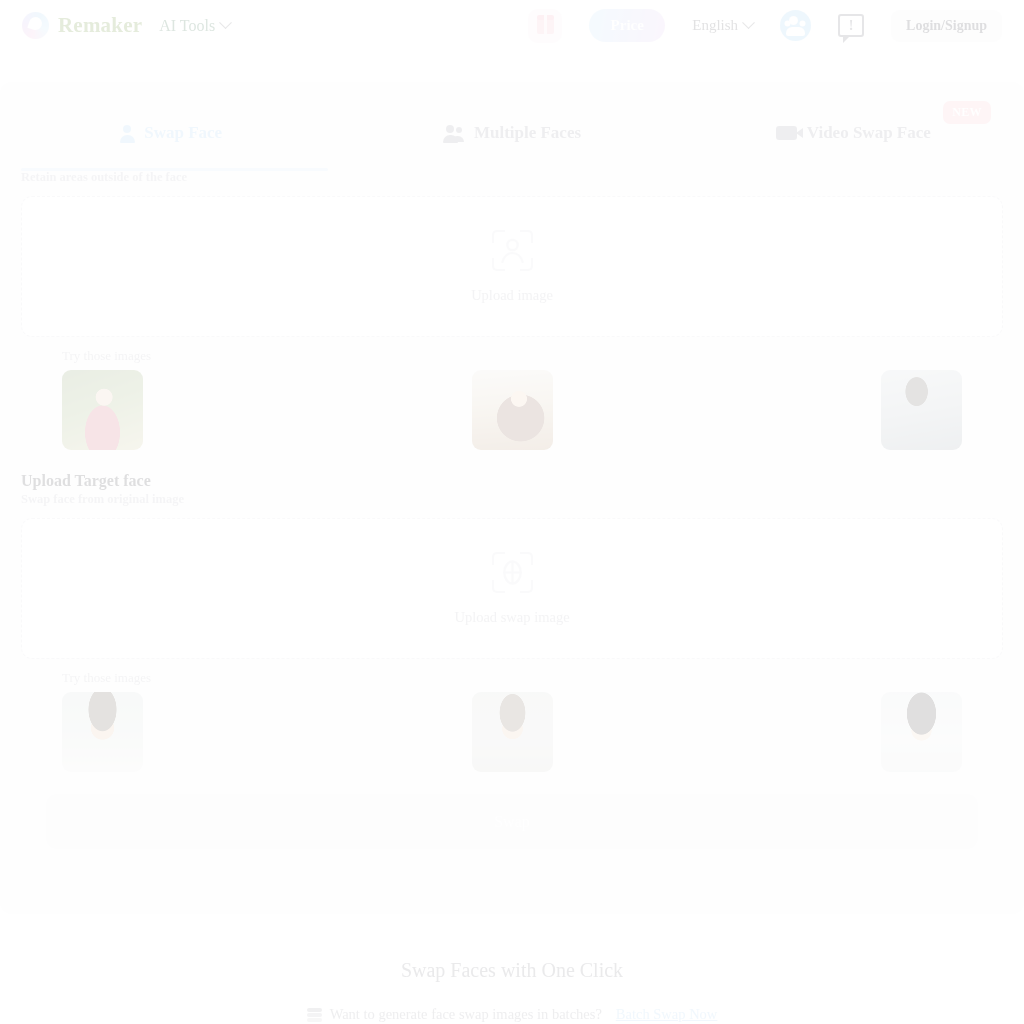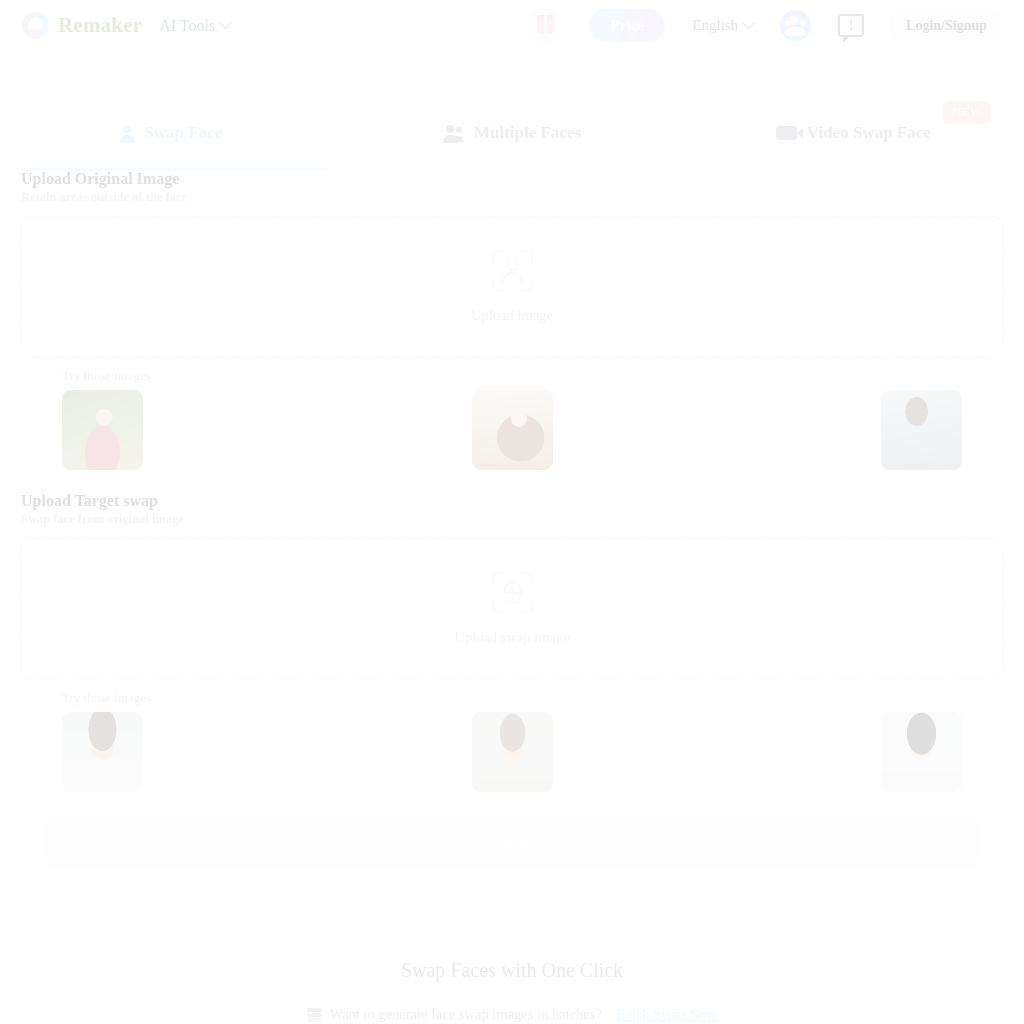--- a/index.html
+++ b/index.html
@@ -327,21 +327,20 @@
         <span>Multiple Faces</span>
       </div>
       <div class="tab">
         <span class="icon-video"></span>
         <span>Video Swap Face</span>
       </div>
       <div class="new-badge">NEW</div>
       <div class="tab-underline"></div>
     </div>
 
-    <div class="section-title">Upload Original Image</div>
     <div class="section-sub">Retain areas outside of the face</div>
 
     <div class="dropzone">
       <div class="frame">
         <span class="tl"></span>
           <span class="tr"></span>
           <span class="bl"></span>
           <span class="br"></span>
         <svg width="25" height="27" viewBox="0 0 25 27" fill="none" stroke="#dfdfe6" stroke-width="2.2" stroke-linecap="round">
           <circle cx="12.5" cy="8" r="5.2"></circle>
@@ -351,21 +350,21 @@
       <div class="dz-label">Upload image</div>
     </div>
 
     <div class="try-label">Try those images</div>
     <div class="thumb-row">
       <div class="thumb ph-woman-red"></div>
       <div class="thumb ph-woman-beach"></div>
       <div class="thumb ph-cowboy"></div>
     </div>
 
-    <div class="section-title" style="margin-top:22px">Upload Target swap</div>
+    <div class="section-title" style="margin-top:22px">Upload Target face</div>
     <div class="section-sub">Swap face from original image</div>
 
     <div class="dropzone">
       <div class="frame">
         <span class="tl"></span>
           <span class="tr"></span>
           <span class="bl"></span>
           <span class="br"></span>
         <svg width="25" height="27" viewBox="0 0 25 27" fill="none" stroke="#dfdfe6" stroke-width="2.2" stroke-linecap="round">
           <ellipse cx="12.5" cy="13.5" rx="8.2" ry="11"></ellipse>

